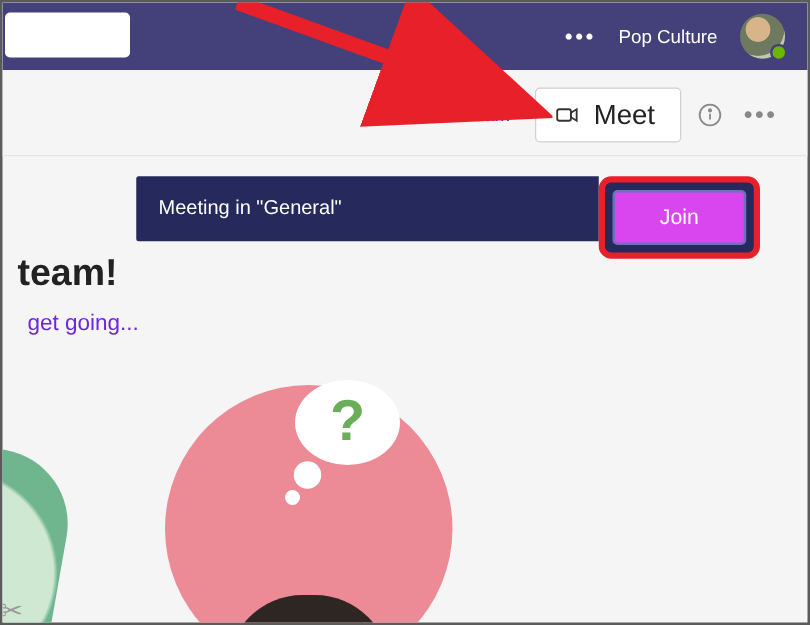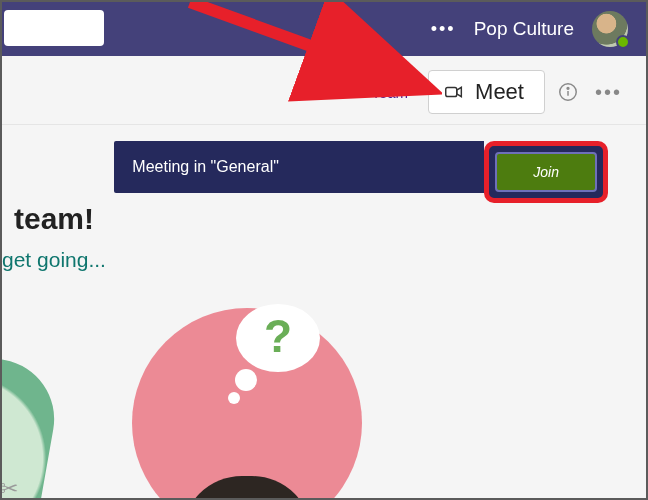--- a/index.html
+++ b/index.html
@@ -24,21 +24,21 @@
     color:#fff;
   }
   .search-box {
     position:absolute;
     left:2px; top:8px;
     width:100px; height:36px;
     background:#fff;
     border-radius:4px;
   }
   .dots { color:#fff; font-size:18px; letter-spacing:2px; cursor:pointer; }
-  .team-name { color:#fff; font-size:19px; }
+  .team-name { color:#fff; font-size:15px; }
   .avatar {
     width:36px; height:36px; border-radius:50%;
     background: radial-gradient(circle at 40% 35%, #d8b48a 0 30%, #6d7a5f 32% 65%, #bfc9b0 67% 100%);
     position:relative;
   }
   .presence {
     position:absolute; right:-2px; bottom:-2px;
     width:14px; height:14px; border-radius:50%;
     background:#6bb700; border:2px solid #44417a;
   }
@@ -84,36 +84,35 @@
   }
   .meeting-banner .txt { font-size:16px; }
   .join-wrap {
     position:relative;
     border:5px solid #e7202a;
     border-radius:10px;
     padding:6px;
     background:#25295c;
   }
   .join-btn {
-    background:#4d7c0f;
+    background:#d946ef;
     border:2px solid #6e70b9;
     color:#fff;
-    font-size:14px;
+    font-size:17px;
     padding:10px 36px;
     border-radius:4px;
     cursor:pointer;
-    font-style:italic;
   }
   
   .welcome {
     position:absolute; left:0; top:188px;
     color:#222;
   }
   .welcome h1 { margin:12px; font-weight:700; font-size:30px; }
-  .welcome p { margin:8px 0 0 0; color:#0f766e; font-size:21px; }
+  .welcome p { margin:8px 0 0 0; color:#6d28d9; font-size:18px;padding-left:20px; }
   
   .illus { position:absolute; bottom:-40px; }
   .illus.left { left:-10px; }
   .illus.right { left:130px; }
   .pink-circle { width:230px; height:230px; background:#ec8a95; border-radius:50%; position:relative; overflow:visible; }
   .green-edge {
     width:120px; height:260px; position:absolute; left:-70px; bottom:-80px;
     background: radial-gradient(circle at 30% 40%, #cfe8d2 0 45%, #6fb58d 47% 70%, #3f8f67 72% 100%);
     border-radius:60px;
     transform:rotate(10deg);

